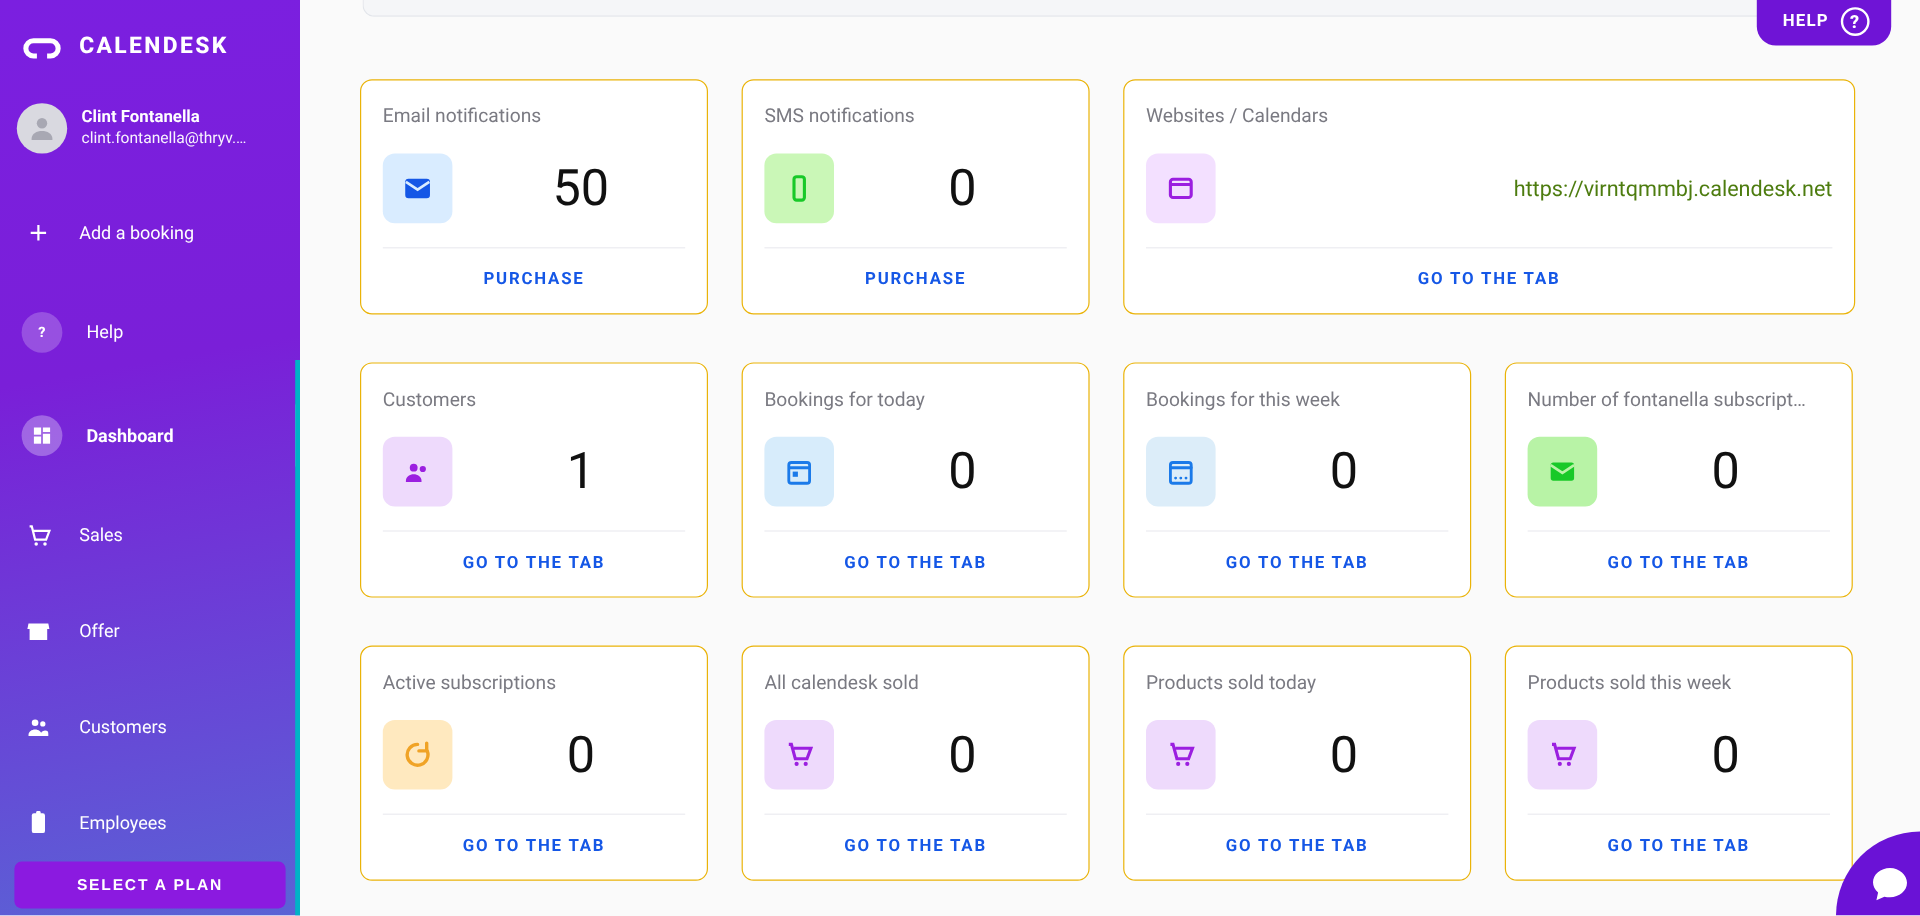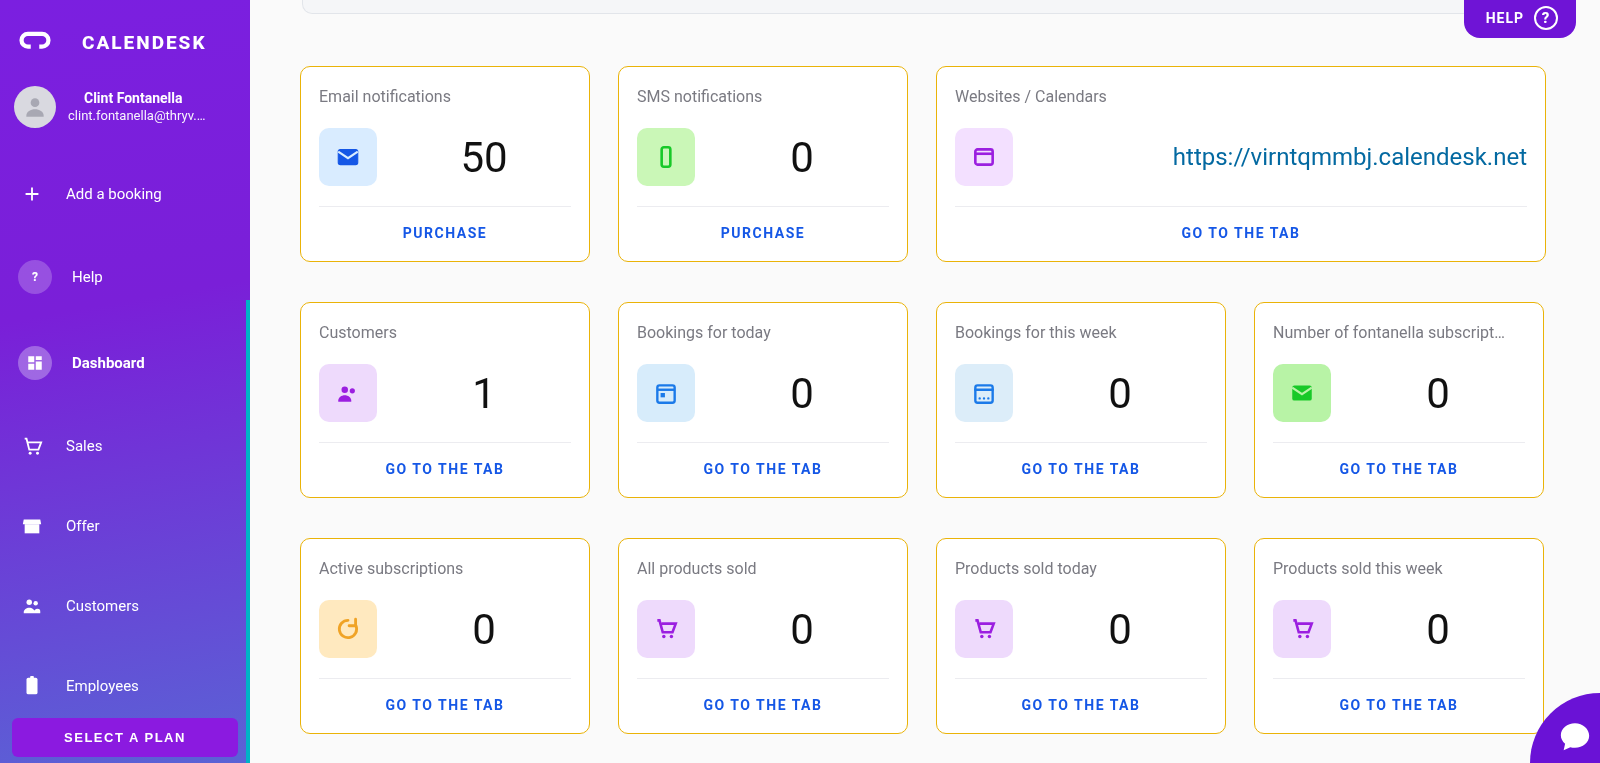--- a/index.html
+++ b/index.html
@@ -55,22 +55,22 @@
     content: "";
     position: absolute;
     right: 0;
     top: 300px;
     bottom: 0;
     width: 4px;
     background: #00b3c6;
   }
   .brand {
     display: flex;
-    align-items: flex-end;
-    gap: 30px;
+    align-items: flex-start;
+    gap: 14px;
     padding: 26px 18px 22px 18px;
   }
   .brand-logo {
     width: 34px; height: 28px;
     display: flex; align-items: center; justify-content: center;
   }
   .brand-name {
     font-weight: 800;
     letter-spacing: 2px;
     font-size: 19px;
@@ -82,21 +82,21 @@
     padding: 10px 16px 18px 14px;
   }
   .avatar {
     width: 42px; height: 42px;
     border-radius: 50%;
     background: #d9d9e0;
     display: flex; align-items: center; justify-content: center;
   }
   .avatar svg { width: 26px; height: 26px; fill: #a8a8b3; }
   .user-meta { line-height: 1.25; overflow: hidden; }
-  .user-name { font-weight: 700; font-size: 14px; white-space: nowrap; margin-left: 16px; }
+  .user-name { font-weight: 700; font-size: 14px; white-space: nowrap; }
   .user-email { font-size: 13px; opacity: .95; white-space: nowrap; overflow: hidden; text-overflow: ellipsis; max-width: 160px; }
 
   .divider {
     height: 1px;
     background: rgba(255,255,255,.2);
     margin: 4px 0 8px 0;
   }
 
   .nav {
     display: flex;
@@ -192,22 +192,22 @@
     padding: 22px 0 20px 0;
     justify-content: space-between;
   }
   .card-body.center-val .value { flex: 1; text-align: center; }
   .value {
     font-size: 42px;
     font-weight: 400;
     color: #111;
   }
   .link-val {
-    color: #0369a1;
-    font-size: 24px;
+    color: #4d7c0f;
+    font-size: 18px;
     word-break: break-all;
   }
   .iconbox {
     width: 58px; height: 58px;
     border-radius: 10px;
     display: flex; align-items: center; justify-content: center;
   }
   .iconbox svg { width: 26px; height: 26px; }
   .bg-blue   { background: #d9ecff; }
   .bg-green  { background: #caf7b7; }
@@ -490,21 +490,21 @@
               <path d="M19 3v6h-6" fill="none" stroke="#f0a326" stroke-width="2.6" stroke-linecap="round"></path>
             </svg>
         </span>
         <span class="value">0</span>
       </div>
       <div class="card-divider"></div>
       <div class="card-action">GO TO THE TAB</div>
     </div>
 
     <div class="card">
-      <div class="card-title">All products sold</div>
+      <div class="card-title">All calendesk sold</div>
       <div class="card-body center-val">
         <span class="iconbox bg-lav2">
           <svg viewBox="0 0 24 24">
               <path d="M4 4h2l3 11h9l3-8H8" fill="none" stroke="#9b1fe0" stroke-width="2.4"></path>
               <circle cx="10" cy="19" r="1.6" class="c-purple"></circle>
               <circle cx="17" cy="19" r="1.6" class="c-purple"></circle>
             </svg>
         </span>
         <span class="value">0</span>
       </div>

